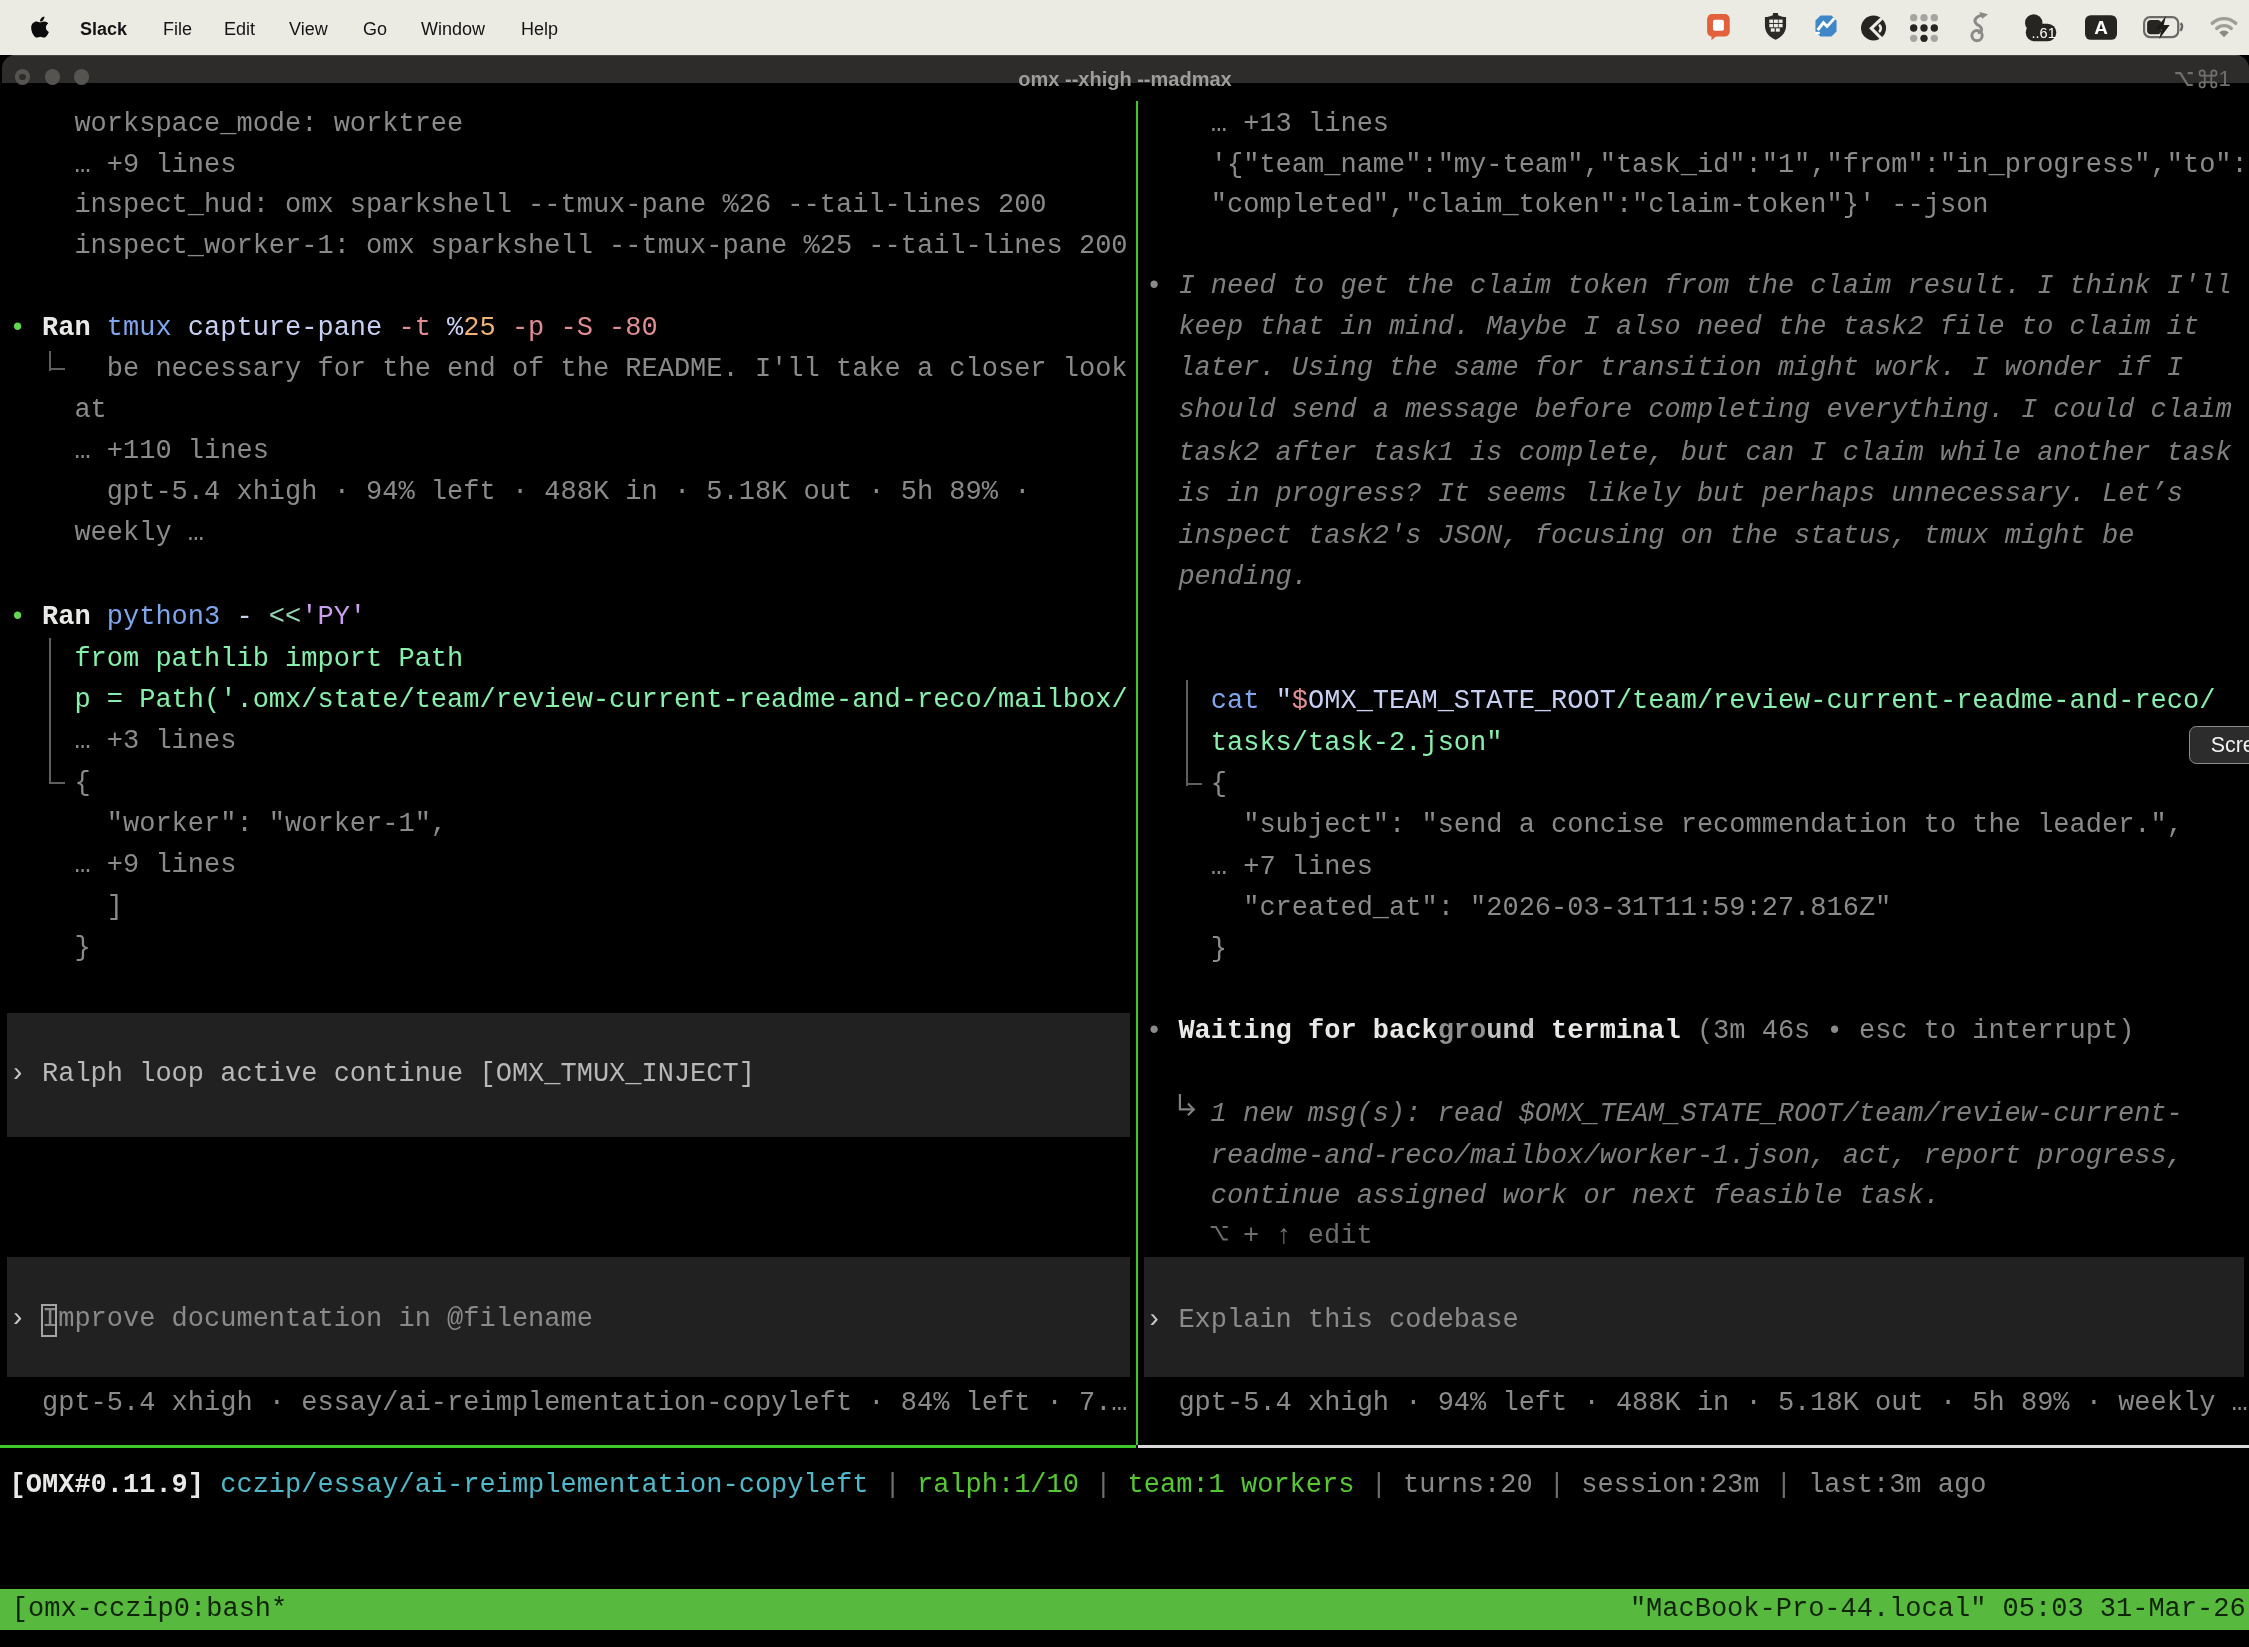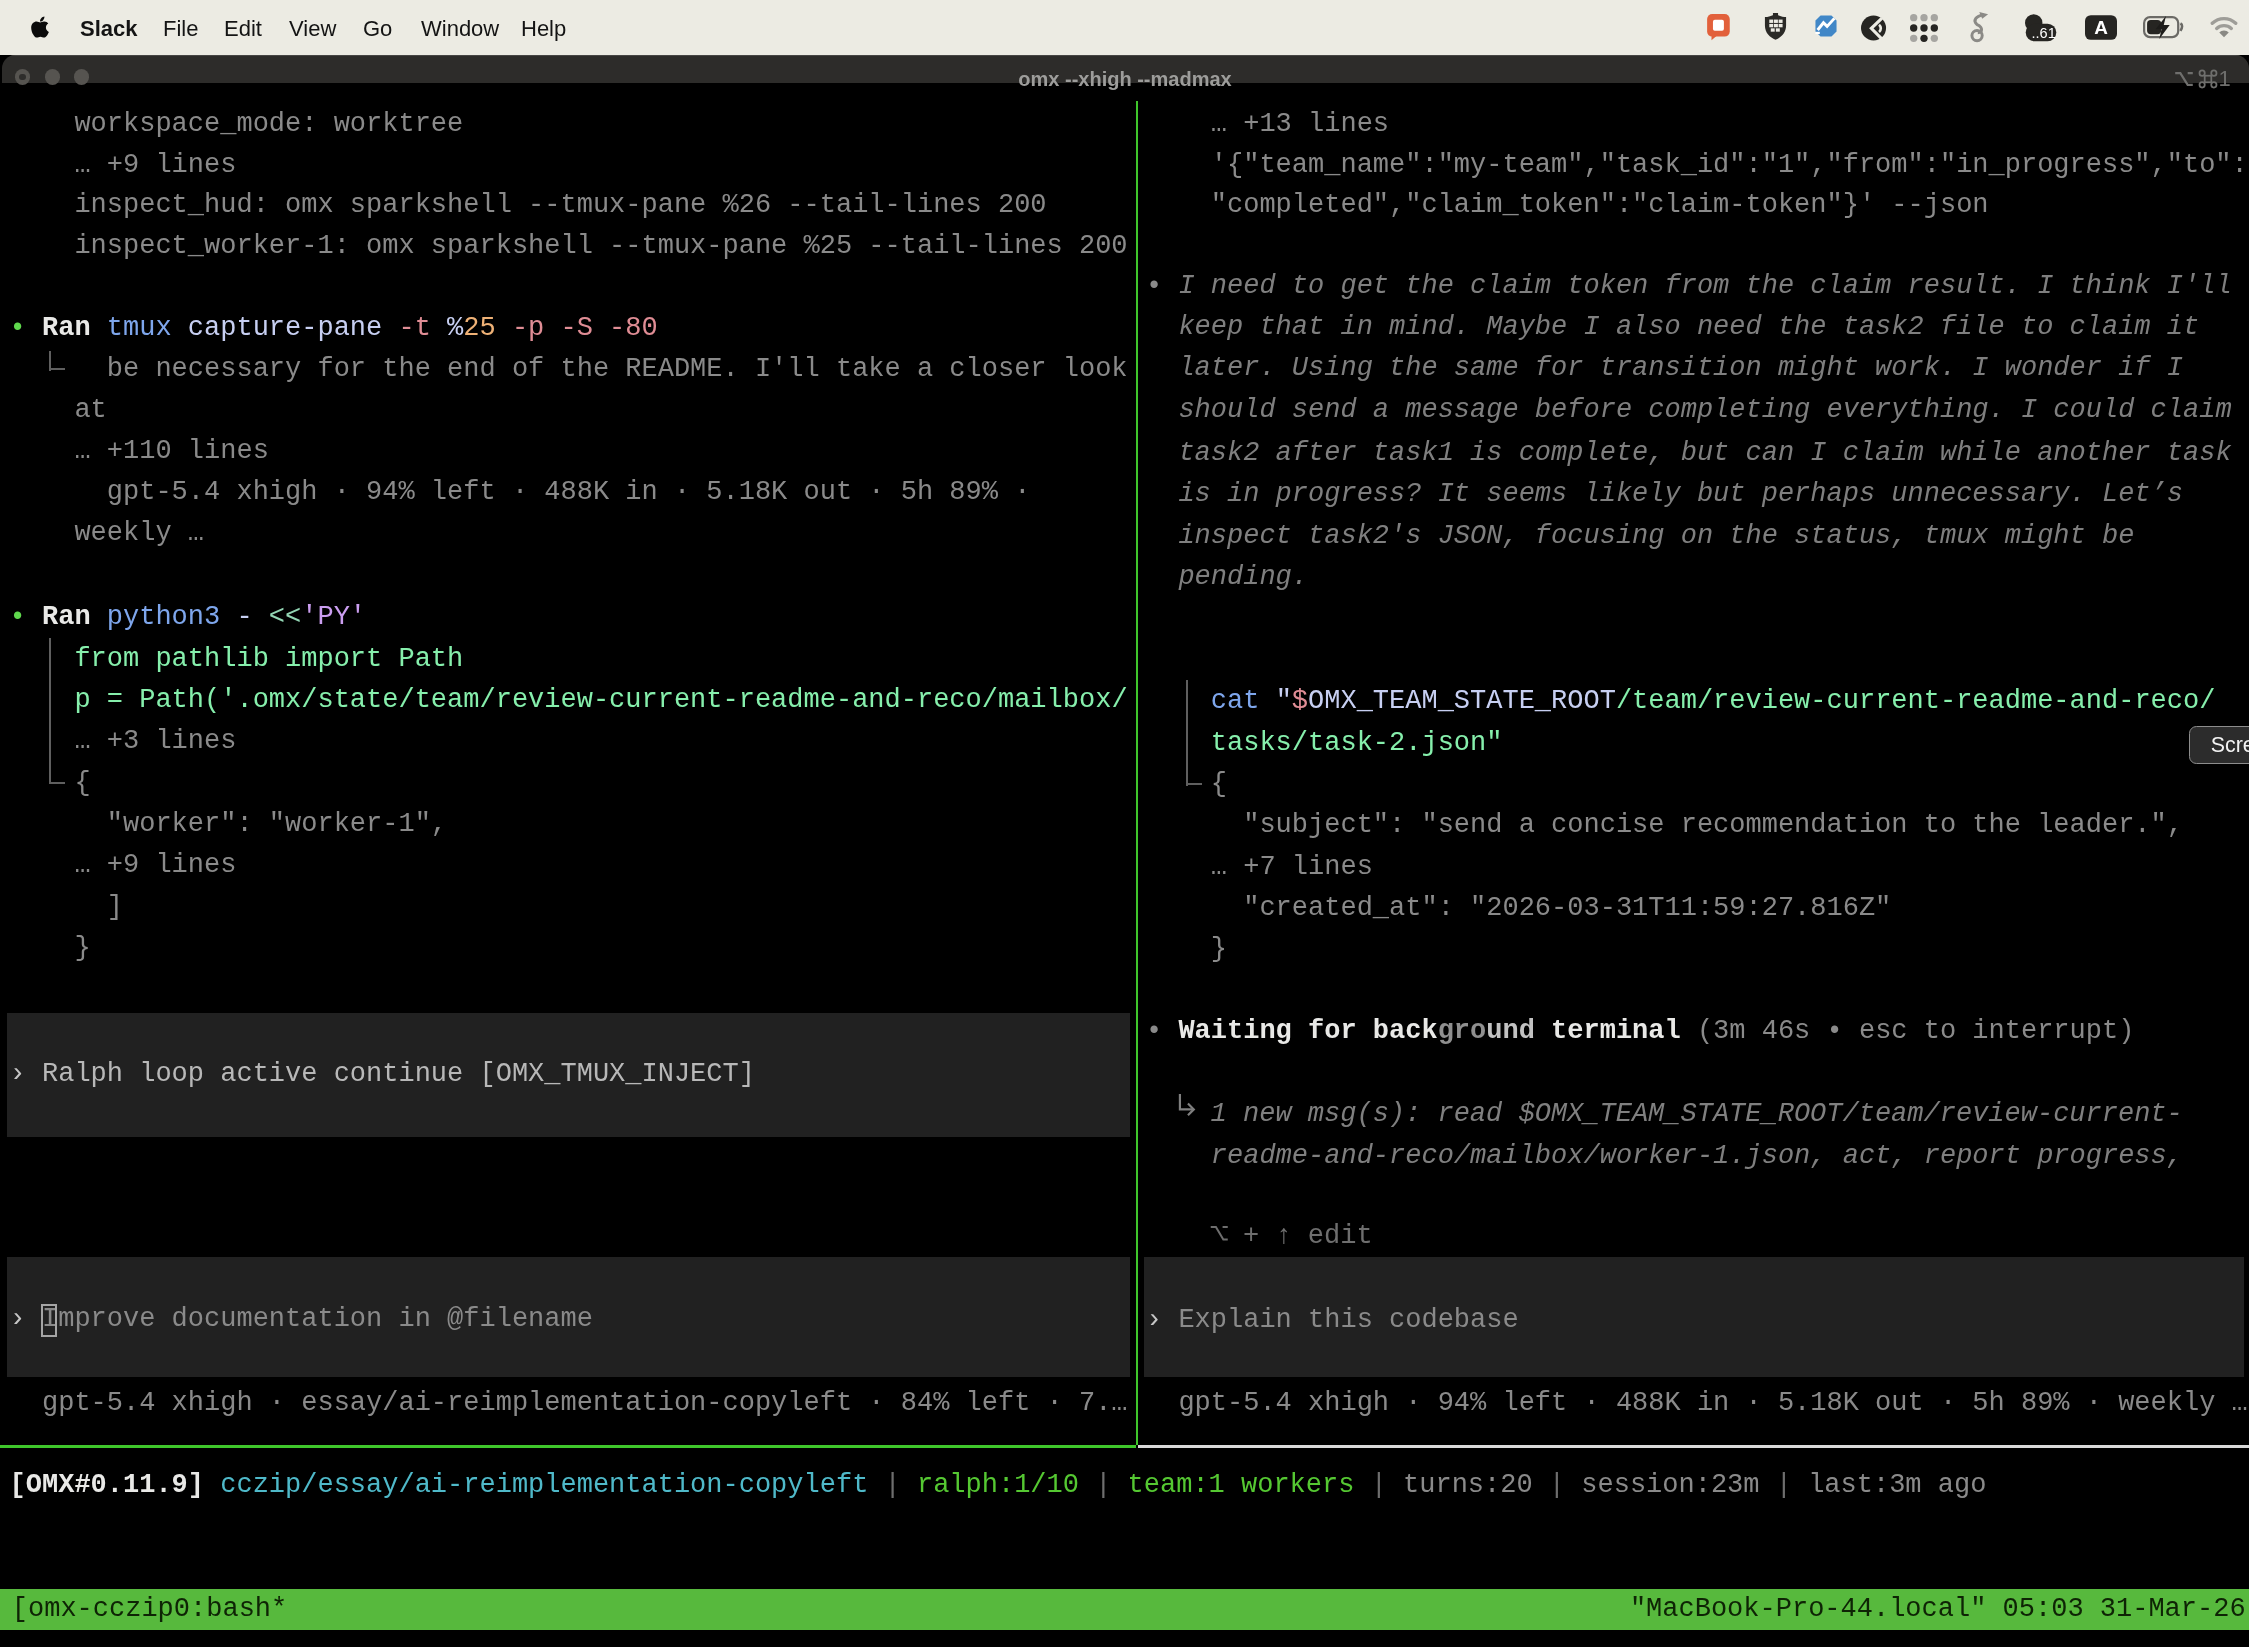--- a/index.html
+++ b/index.html
@@ -1,17 +1,17 @@
 <!DOCTYPE html>
 <html style="font-size:11.8px"><head><meta charset="utf-8"><style>
 *{margin:0;padding:0;box-sizing:border-box}
 html,body{width:2250px;height:1648px;background:#000;overflow:hidden}
 #screen{position:absolute;top:0;left:0;width:2250px;height:1648px;background:#000}
 #menubar{position:absolute;top:0;left:0;width:2250px;height:55px;background:#ecebe3}
-.mi{position:absolute;top:0;height:55px;line-height:58px;font-family:"Liberation Sans",sans-serif;font-size:22px;color:#141414}
+.mi{position:absolute;top:0;height:55px;line-height:58px;font-family:"Liberation Sans",sans-serif;font-size:18px;color:#141414}
 #window{position:absolute;top:55px;left:1.5px;width:2247px;height:1592px;background:#000;border-radius:13.3px 13.3px 14.8px 14.8px;overflow:hidden}
 #titlebar{position:absolute;top:0;left:0;width:100%;height:28px;background:#2d2c2a;border-top:1.5px solid #474644}
 .tl{position:absolute;top:13.3px;width:15.5px;height:15.5px;border-radius:50%;background:#565450}
 #title{position:absolute;top:0;width:100%;height:44px;line-height:46px;text-align:center;font-family:"Liberation Sans",sans-serif;font-size:20px;font-weight:bold;color:#9d9d9b}
 .m{position:absolute;white-space:pre;font-family:"Liberation Mono",monospace;font-size:27px;line-height:41px;height:41px;color:#8a8a8a}
 .m b{font-weight:bold}
 .w{color:#e9e9e7}
 .bl{color:#7ea6ec}
 .lv{color:#c7cff2}
 .pk{color:#e08d95}
@@ -107,20 +107,21 @@
 <div class="m" style="left:1146px;top:888px;">      "created_at": "2026-03-31T11:59:27.816Z"</div>
 <div class="m" style="left:1146px;top:929px;">    }</div>
 <div class="m" style="left:1146px;top:1011px;"><span class="wb" style="color:#8a8a8a">•</span> <b class="w">Waiting for back</b><b style="color:#8f8f8f">gro</b><b style="color:#c2c2c2">und</b><b class="w"> terminal</b> (3m 46s • esc to interrupt)</div>
 <div class="m" style="left:1146px;top:1094px;"><i class="it">  <span style="display:inline-block;width:16px;position:relative"><svg style="position:absolute;left:-1.5px;top:-26.6px" width="19" height="22" viewBox="0 0 26 30">
             <g fill="none" stroke="#7f7f7f" stroke-width="3">
               <path d="M4 0 V21 H22"></path>
               <path d="M15 13 L23 21 L15 29"></path>
             </g>
           </svg></span> 1 new msg(s): read $OMX_TEAM_STATE_ROOT/team/review-current-</i></div>
 <div class="m" style="left:1146px;top:1136px;">    <i class="it">readme-and-reco/mailbox/worker-1.json, act, report progress,</i></div>
+<div class="m" style="left:1146px;top:1176px;">    <i class="it">continue assigned work or next feasible task.</i></div>
 <div class="m" style="left:1146px;top:1216px;"><span class="dm">    <span style="display:inline-block;width:16px;position:relative"><svg style="position:absolute;left:-0.7px;top:-19px" width="18.5" height="18.5" viewBox="0 0 25 25">
             <path d="M1 4 h7 l10 17 h6 M17 4 h7" stroke="#6e6e6e" stroke-width="2.7" fill="none"></path>
           </svg></span> + ↑ edit</span></div>
 <div class="m" style="left:1146px;top:1300px;"><span class="pr">›</span> Explain this codebase</div>
 <div class="m" style="left:1146px;top:1383px;">  gpt-5.4 xhigh · 94% left · 488K in · 5.18K out · 5h 89% · weekly …</div>
 <div class="m" style="left:9.6px;top:1465px;"><b class="w">[OMX#0.11.9]</b> <span class="cy">cczip/essay/ai-reimplementation-copyleft</span><span class="dm"> | </span><span class="sg">ralph:1/10</span><span class="dm"> | </span><span class="sg">team:1 workers</span><span class="dm"> | </span>turns:20<span class="dm"> | </span>session:23m<span class="dm"> | </span>last:3m ago</div>
   <div style="position:absolute;left:49px;top:351px;width:2.2px;height:20px;background:#5f5f5f"></div>
   <div style="position:absolute;left:49px;top:368px;width:16px;height:2.2px;background:#5f5f5f"></div>
   <div style="position:absolute;left:49px;top:638px;width:2.2px;height:146px;background:#5f5f5f"></div>
   <div style="position:absolute;left:49px;top:782px;width:16px;height:2.2px;background:#5f5f5f"></div>

